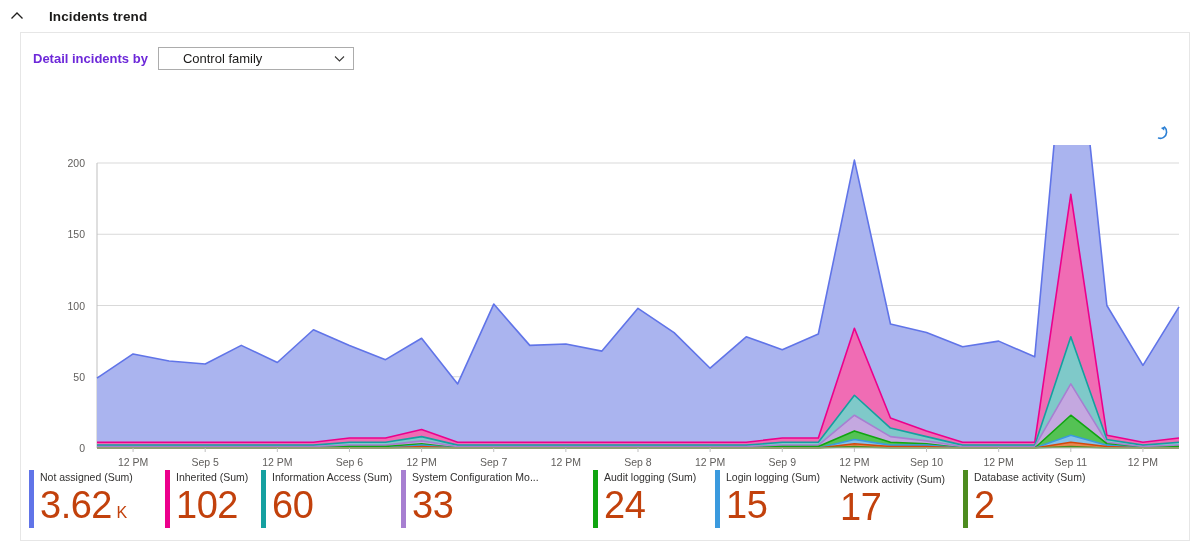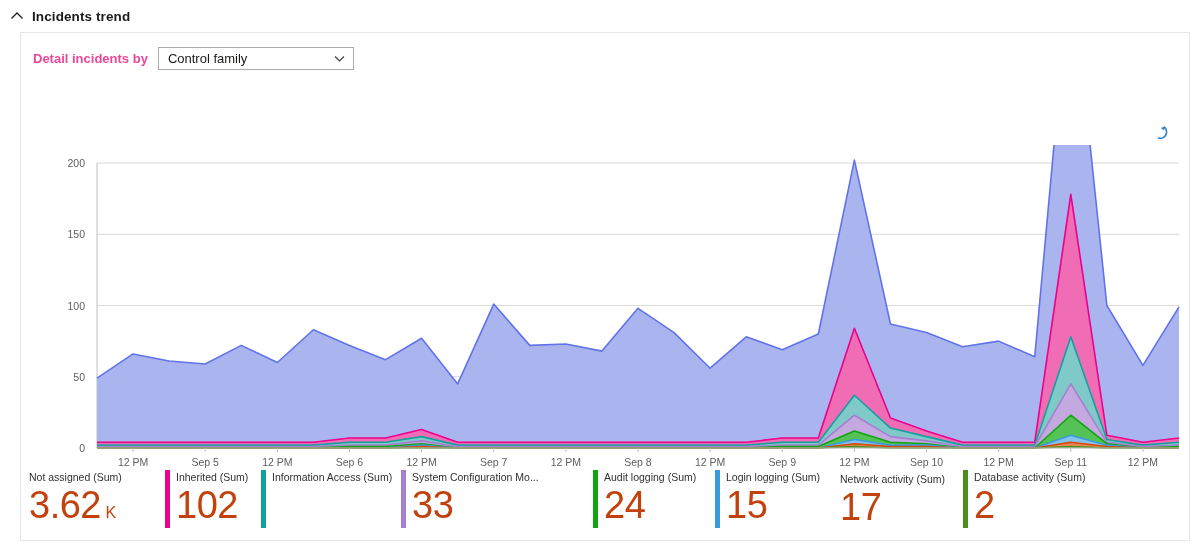--- a/index.html
+++ b/index.html
@@ -13,21 +13,21 @@
     height: 555px;
     font-family: "Liberation Sans", sans-serif;
     color: #201f1e;
     overflow: hidden;
   }
 
   
   .section-header {
     display: flex;
     align-items: center;
-    gap: 8px;
+    gap: 25px;
     padding: 6px 0 6px 10px;
     height: 20px;
   }
   .chevron-up {
     width: 14px;
     height: 14px;
     position: relative;
     flex: 0 0 auto;
   }
   .chevron-up svg { display: block; }
@@ -51,31 +51,31 @@
   
   .filter-row {
     display: flex;
     align-items: center;
     gap: 10px;
     padding: 14px 0 0 12px;
   }
   .filter-label {
     font-size: 13px;
     font-weight: bold;
-    color: #ec4899;
+    color: #6d28d9;
   }
   .dropdown {
     width: 196px;
     height: 23px;
     border: 1px solid #acacac;
     background: #ffffff;
     display: flex;
     align-items: center;
     justify-content: space-between;
-    padding: 0 7px 0 9px;
+    padding: 0 7px 0 24px;
     box-sizing: border-box;
     cursor: pointer;
     font-size: 13px;
     color: #1b1a19;
   }
   .dropdown-value { line-height: 21px; }
   .dropdown-caret { width: 13px; height: 13px; flex: 0 0 auto; }
 
   
   .reset-btn {
@@ -248,38 +248,39 @@
         <line x1="977.6666666666667" y1="303" x2="977.6666666666667" y2="307" stroke="#bfbfbf" stroke-width="1"></line>
         <text x="977.6666666666667" y="321" class="axis-label x-axis-label">12 PM</text>
         <line x1="1049.8000000000002" y1="303" x2="1049.8000000000002" y2="307" stroke="#bfbfbf" stroke-width="1"></line>
         <text x="1049.8000000000002" y="321" class="axis-label x-axis-label">Sep 11</text>
         <line x1="1121.9333333333334" y1="303" x2="1121.9333333333334" y2="307" stroke="#bfbfbf" stroke-width="1"></line>
         <text x="1121.9333333333334" y="321" class="axis-label x-axis-label">12 PM</text>
       </svg>
   </div>
 
   <div class="legend-strip" id="legend-strip">
-      <div class="legend-item" style="width: 136px; flex-direction: column;">
+      <div class="legend-item" style="width: 136px;">
         <div class="legend-swatch" style="background: rgb(96, 116, 232);"></div>
         <div class="legend-text">
           <div class="legend-name">Not assigned (Sum)</div>
           <div class="legend-value">3.62<span class="unit"> K</span></div>
         </div>
       </div>
       <div class="legend-item" style="width: 96px;">
         <div class="legend-swatch" style="background: rgb(236, 0, 140);"></div>
         <div class="legend-text">
           <div class="legend-name">Inherited (Sum)</div>
           <div class="legend-value">102</div>
         </div>
       </div>
       <div class="legend-item" style="width: 140px;">
         <div class="legend-swatch" style="background: rgb(21, 160, 160);"></div>
         <div class="legend-text">
           <div class="legend-name">Information Access (Sum)</div>
+          <div class="legend-value">60</div>
         </div>
       </div>
       <div class="legend-item" style="width: 148px;">
         <div class="legend-swatch" style="background: rgb(167, 127, 209);"></div>
         <div class="legend-text">
           <div class="legend-name">System Configuration Mo...</div>
           <div class="legend-value">33</div>
         </div>
       </div>
       <div class="legend-item" style="width: 122px; margin-left: 44px;">

